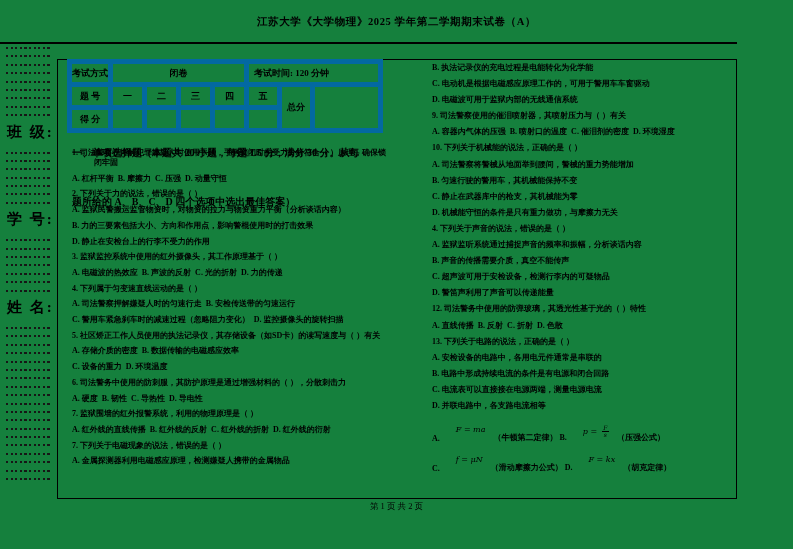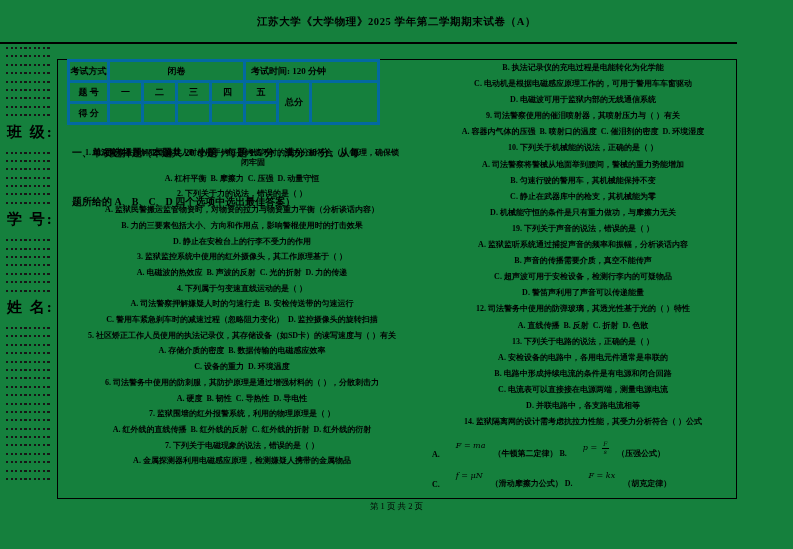--- a/index.html
+++ b/index.html
@@ -14,27 +14,27 @@
   .dash{height:2px;margin-bottom:6.4px;
         background:repeating-linear-gradient(to right,#161616 0 2.2px,transparent 2.2px 4.6px);}
   .seal-label{font-size:15px;font-weight:700;letter-spacing:2px;margin:5px 0 10px 1px;white-space:pre;}
 
   
   .main-box{position:absolute;left:57px;top:59px;width:678px;height:438px;border:1.3px solid #000;}
 
   
   table.info{position:absolute;left:67px;top:59px;border-collapse:collapse;
              font-size:9px;font-weight:700;}
-  table.info td{border:3px solid #0369a1;height:18px;text-align:center;padding:0;white-space:pre;}
+  table.info td{border:5px solid #0369a1;height:18px;text-align:center;padding:0;white-space:pre;}
   table.info td.ltext{text-align:left;padding-left:5px;margin-left:16px;}
 
   .heading{position:absolute;left:72px;top:113px;width:345px;font-size:10px;font-weight:700;
            line-height:16.2px;white-space:pre;}
 
-  .col{position:absolute;font-size:8px;font-weight:700;text-align:center;}
+  .col{position:absolute;font-size:8px;font-weight:700;}
   .col .line{white-space:pre;}
   .left-col{left:72px;top:145px;width:340px;}
   .left-col .line{line-height:15.7px;}
   .left-col .cont{margin-top:-5.7px;padding-left:22px;}
   .right-col{left:432px;top:60px;width:302px;}
   .right-col .line{line-height:16.1px;}
 
   
   .f-row{display:flex;align-items:flex-end;height:30px;font-size:8px;font-weight:700;}
   .f-row .f-text{white-space:pre;padding-bottom:1px;}
@@ -179,33 +179,32 @@
         <div class="line">B. 执法记录仪的充电过程是电能转化为化学能</div>
         <div class="line">C. 电动机是根据电磁感应原理工作的，可用于警用车车窗驱动</div>
         <div class="line">D. 电磁波可用于监狱内部的无线通信系统</div>
         <div class="line">9. 司法警察使用的催泪喷射器，其喷射压力与（ ）有关</div>
         <div class="line">A. 容器内气体的压强  B. 喷射口的温度  C. 催泪剂的密度  D. 环境湿度</div>
         <div class="line">10. 下列关于机械能的说法，正确的是（ ）</div>
         <div class="line">A. 司法警察将警械从地面举到腰间，警械的重力势能增加</div>
         <div class="line">B. 匀速行驶的警用车，其机械能保持不变</div>
         <div class="line">C. 静止在武器库中的枪支，其机械能为零</div>
         <div class="line">D. 机械能守恒的条件是只有重力做功，与摩擦力无关</div>
-        <div class="line">19. 下列关于声音的说法，错误的是（ ）</div>
+        <div class="line">4. 下列关于声音的说法，错误的是（ ）</div>
         <div class="line">A. 监狱监听系统通过捕捉声音的频率和振幅，分析谈话内容</div>
         <div class="line">B. 声音的传播需要介质，真空不能传声</div>
         <div class="line">C. 超声波可用于安检设备，检测行李内的可疑物品</div>
         <div class="line">D. 警笛声利用了声音可以传递能量</div>
         <div class="line">12. 司法警务中使用的防弹玻璃，其透光性基于光的（ ）特性</div>
         <div class="line">A. 直线传播  B. 反射  C. 折射  D. 色散</div>
         <div class="line">13. 下列关于电路的说法，正确的是（ ）</div>
         <div class="line">A. 安检设备的电路中，各用电元件通常是串联的</div>
         <div class="line">B. 电路中形成持续电流的条件是有电源和闭合回路</div>
         <div class="line">C. 电流表可以直接接在电源两端，测量电源电流</div>
         <div class="line">D. 并联电路中，各支路电流相等</div>
-        <div class="line">14. 监狱隔离网的设计需考虑抗拉力性能，其受力分析符合（ ）公式</div>
       </div>
 
     <div class="f-row">
       <span class="f-label">A.</span>
       <span class="f-math">F = ma</span>
       <span class="f-text">（牛顿第二定律） B.</span>
       <span class="f-math low"><span>p = </span><span class="frac"><span class="num">F</span><span class="den">s</span></span></span>
       <span class="f-text">（压强公式）</span>
     </div>
 

